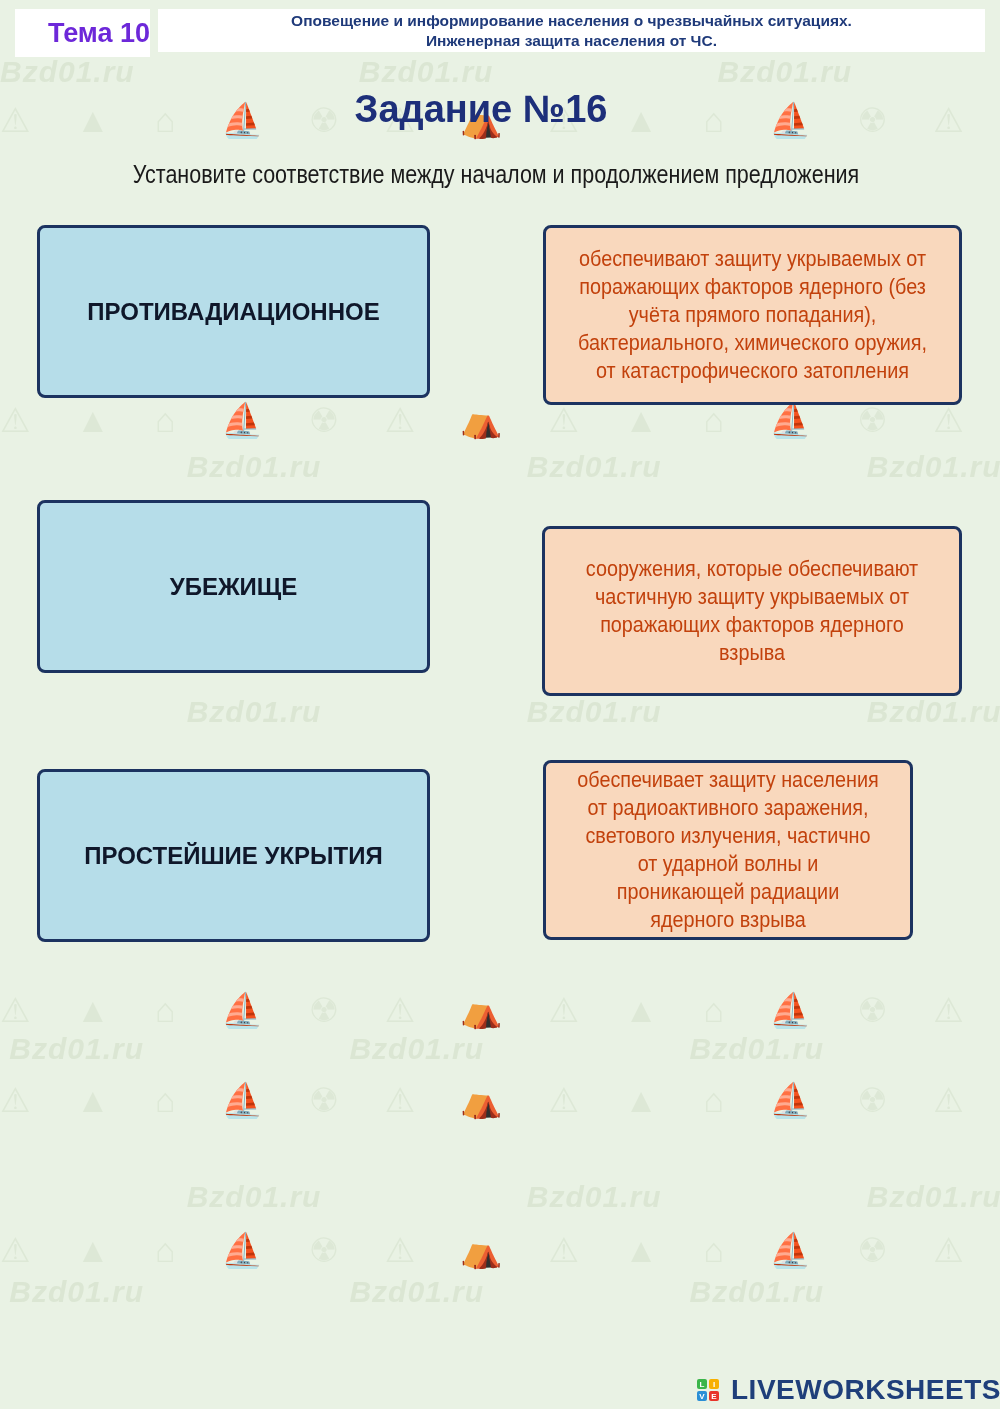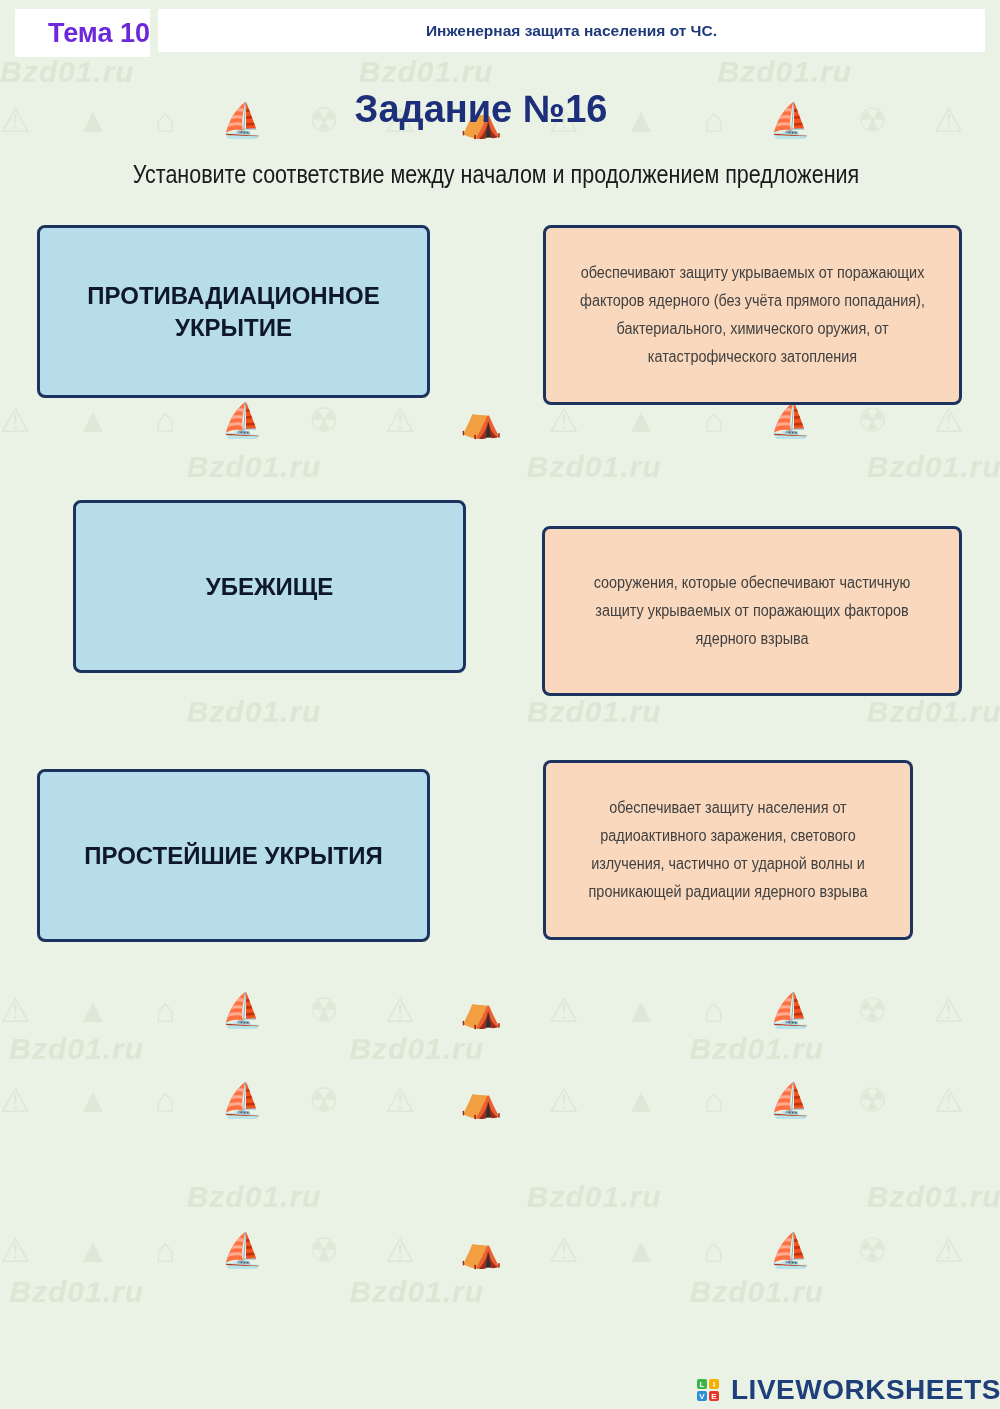--- a/index.html
+++ b/index.html
@@ -17,21 +17,21 @@
   .topic-title { position:absolute; left:158px; top:9px; width:827px; height:43px; background:#fff;
     display:flex; flex-direction:column; align-items:center; justify-content:center;
     font-size:15.5px; font-weight:bold; color:#1f3a7a; line-height:20px; }
   .task-title { position:absolute; left:0; top:88px; width:962px; text-align:center;
     font-size:38px; font-weight:bold; color:#1d2f7a; }
   .instruction { position:absolute; left:0; top:160px; width:992px; text-align:center;
     font-size:25px; color:#1a1a1a; transform:scaleX(0.86); transform-origin:center; }
   .box { position:absolute; border:3px solid #1c3360; border-radius:8px; box-sizing:border-box;
     display:flex; align-items:center; justify-content:center; text-align:center; }
   .term { background:#b6dde9; color:#0f172a; font-weight:bold; font-size:24px; line-height:32px; padding:0 20px; }
-  .def { background:#f9d8bd; color:#404040; font-size:16px; line-height:28px; padding:0 12px; }
+  .def { background:#f9d8bd; color:#c2410c; font-size:22px; line-height:28px; padding:0 12px; }
   .def span { display:block; transform:scaleX(0.9); }
   .lw-logo { position:absolute; left:697px; top:1374px; display:flex; align-items:center; }
   .lw-squares { display:grid; grid-template-columns:10px 10px; grid-gap:2px; margin-right:4px; }
   .lw-sq { width:10px; height:10px; border-radius:2px; font-size:8px; color:#fff; font-weight:bold; display:flex; align-items:center; justify-content:center; }
   .lw-text { font-size:28px; font-weight:bold; color:#1f3f7a; letter-spacing:0.5px;margin-left:8px; }
 </style>
 </head>
 <body>
 
 <div class="bg-pattern">
@@ -46,33 +46,33 @@
   <div class="bg-icons" style="top:1080px"><span>⚠ ▲ ⌂ ⛵ ☢ ⚠ ⛺</span> <span>⚠ ▲ ⌂ ⛵ ☢ ⚠ ⛺</span> </div>
   <div class="bg-row" style="top:1180px">&nbsp;&nbsp;&nbsp;&nbsp;&nbsp;&nbsp;&nbsp;&nbsp;&nbsp;&nbsp;&nbsp;&nbsp;&nbsp;&nbsp;&nbsp;&nbsp;&nbsp;&nbsp;&nbsp;&nbsp;<span>Bzd01.ru</span>&nbsp;&nbsp;&nbsp;&nbsp;&nbsp;&nbsp;&nbsp;&nbsp;&nbsp;&nbsp;&nbsp;&nbsp;&nbsp;&nbsp;&nbsp;&nbsp;&nbsp;&nbsp;&nbsp;&nbsp;&nbsp;&nbsp;<span>Bzd01.ru</span>&nbsp;&nbsp;&nbsp;&nbsp;&nbsp;&nbsp;&nbsp;&nbsp;&nbsp;&nbsp;&nbsp;&nbsp;&nbsp;&nbsp;&nbsp;&nbsp;&nbsp;&nbsp;&nbsp;&nbsp;&nbsp;&nbsp;<span>Bzd01.ru</span></div>
   <div class="bg-icons" style="top:1230px"><span>⚠ ▲ ⌂ ⛵ ☢ ⚠ ⛺</span> <span>⚠ ▲ ⌂ ⛵ ☢ ⚠ ⛺</span> </div>
   <div class="bg-row" style="top:1275px">&nbsp;<span>Bzd01.ru</span>&nbsp;&nbsp;&nbsp;&nbsp;&nbsp;&nbsp;&nbsp;&nbsp;&nbsp;&nbsp;&nbsp;&nbsp;&nbsp;&nbsp;&nbsp;&nbsp;&nbsp;&nbsp;&nbsp;&nbsp;&nbsp;&nbsp;<span>Bzd01.ru</span>&nbsp;&nbsp;&nbsp;&nbsp;&nbsp;&nbsp;&nbsp;&nbsp;&nbsp;&nbsp;&nbsp;&nbsp;&nbsp;&nbsp;&nbsp;&nbsp;&nbsp;&nbsp;&nbsp;&nbsp;&nbsp;&nbsp;<span>Bzd01.ru</span></div>
 </div>
 
 <div class="topic-badge">
   <span>Тема 10</span>
 </div>
 <div class="topic-title">
+  <span>Оповещение и информирование населения о чрезвычайных ситуациях.</span>
   <span>Инженерная защита населения от ЧС.</span>
 </div>
 
 <div class="task-title">Задание №16</div>
 <div class="instruction">Установите соответствие между началом и продолжением предложения</div>
 
 <div class="box term" style="left:37px; top:225px; width:393px; height:173px;">
   <div>
     <div>ПРОТИВАДИАЦИОННОЕ</div>
-    <div>УКРЫТИЕ</div>
   </div>
 </div>
-<div class="box term" style="left:37px; top:500px; width:393px; height:173px;margin-left:36px;">
+<div class="box term" style="left:37px; top:500px; width:393px; height:173px;">
   <div>УБЕЖИЩЕ</div>
 </div>
 <div class="box term" style="left:37px; top:769px; width:393px; height:173px;">
   <div>ПРОСТЕЙШИЕ УКРЫТИЯ</div>
 </div>
 
 <div class="box def" style="left:543px; top:225px; width:419px; height:180px;">
   <span>обеспечивают защиту укрываемых от поражающих факторов ядерного (без учёта прямого попадания), бактериального, химического оружия, от катастрофического затопления</span>
 </div>
 <div class="box def" style="left:542px; top:526px; width:420px; height:170px;align-items:center;">

